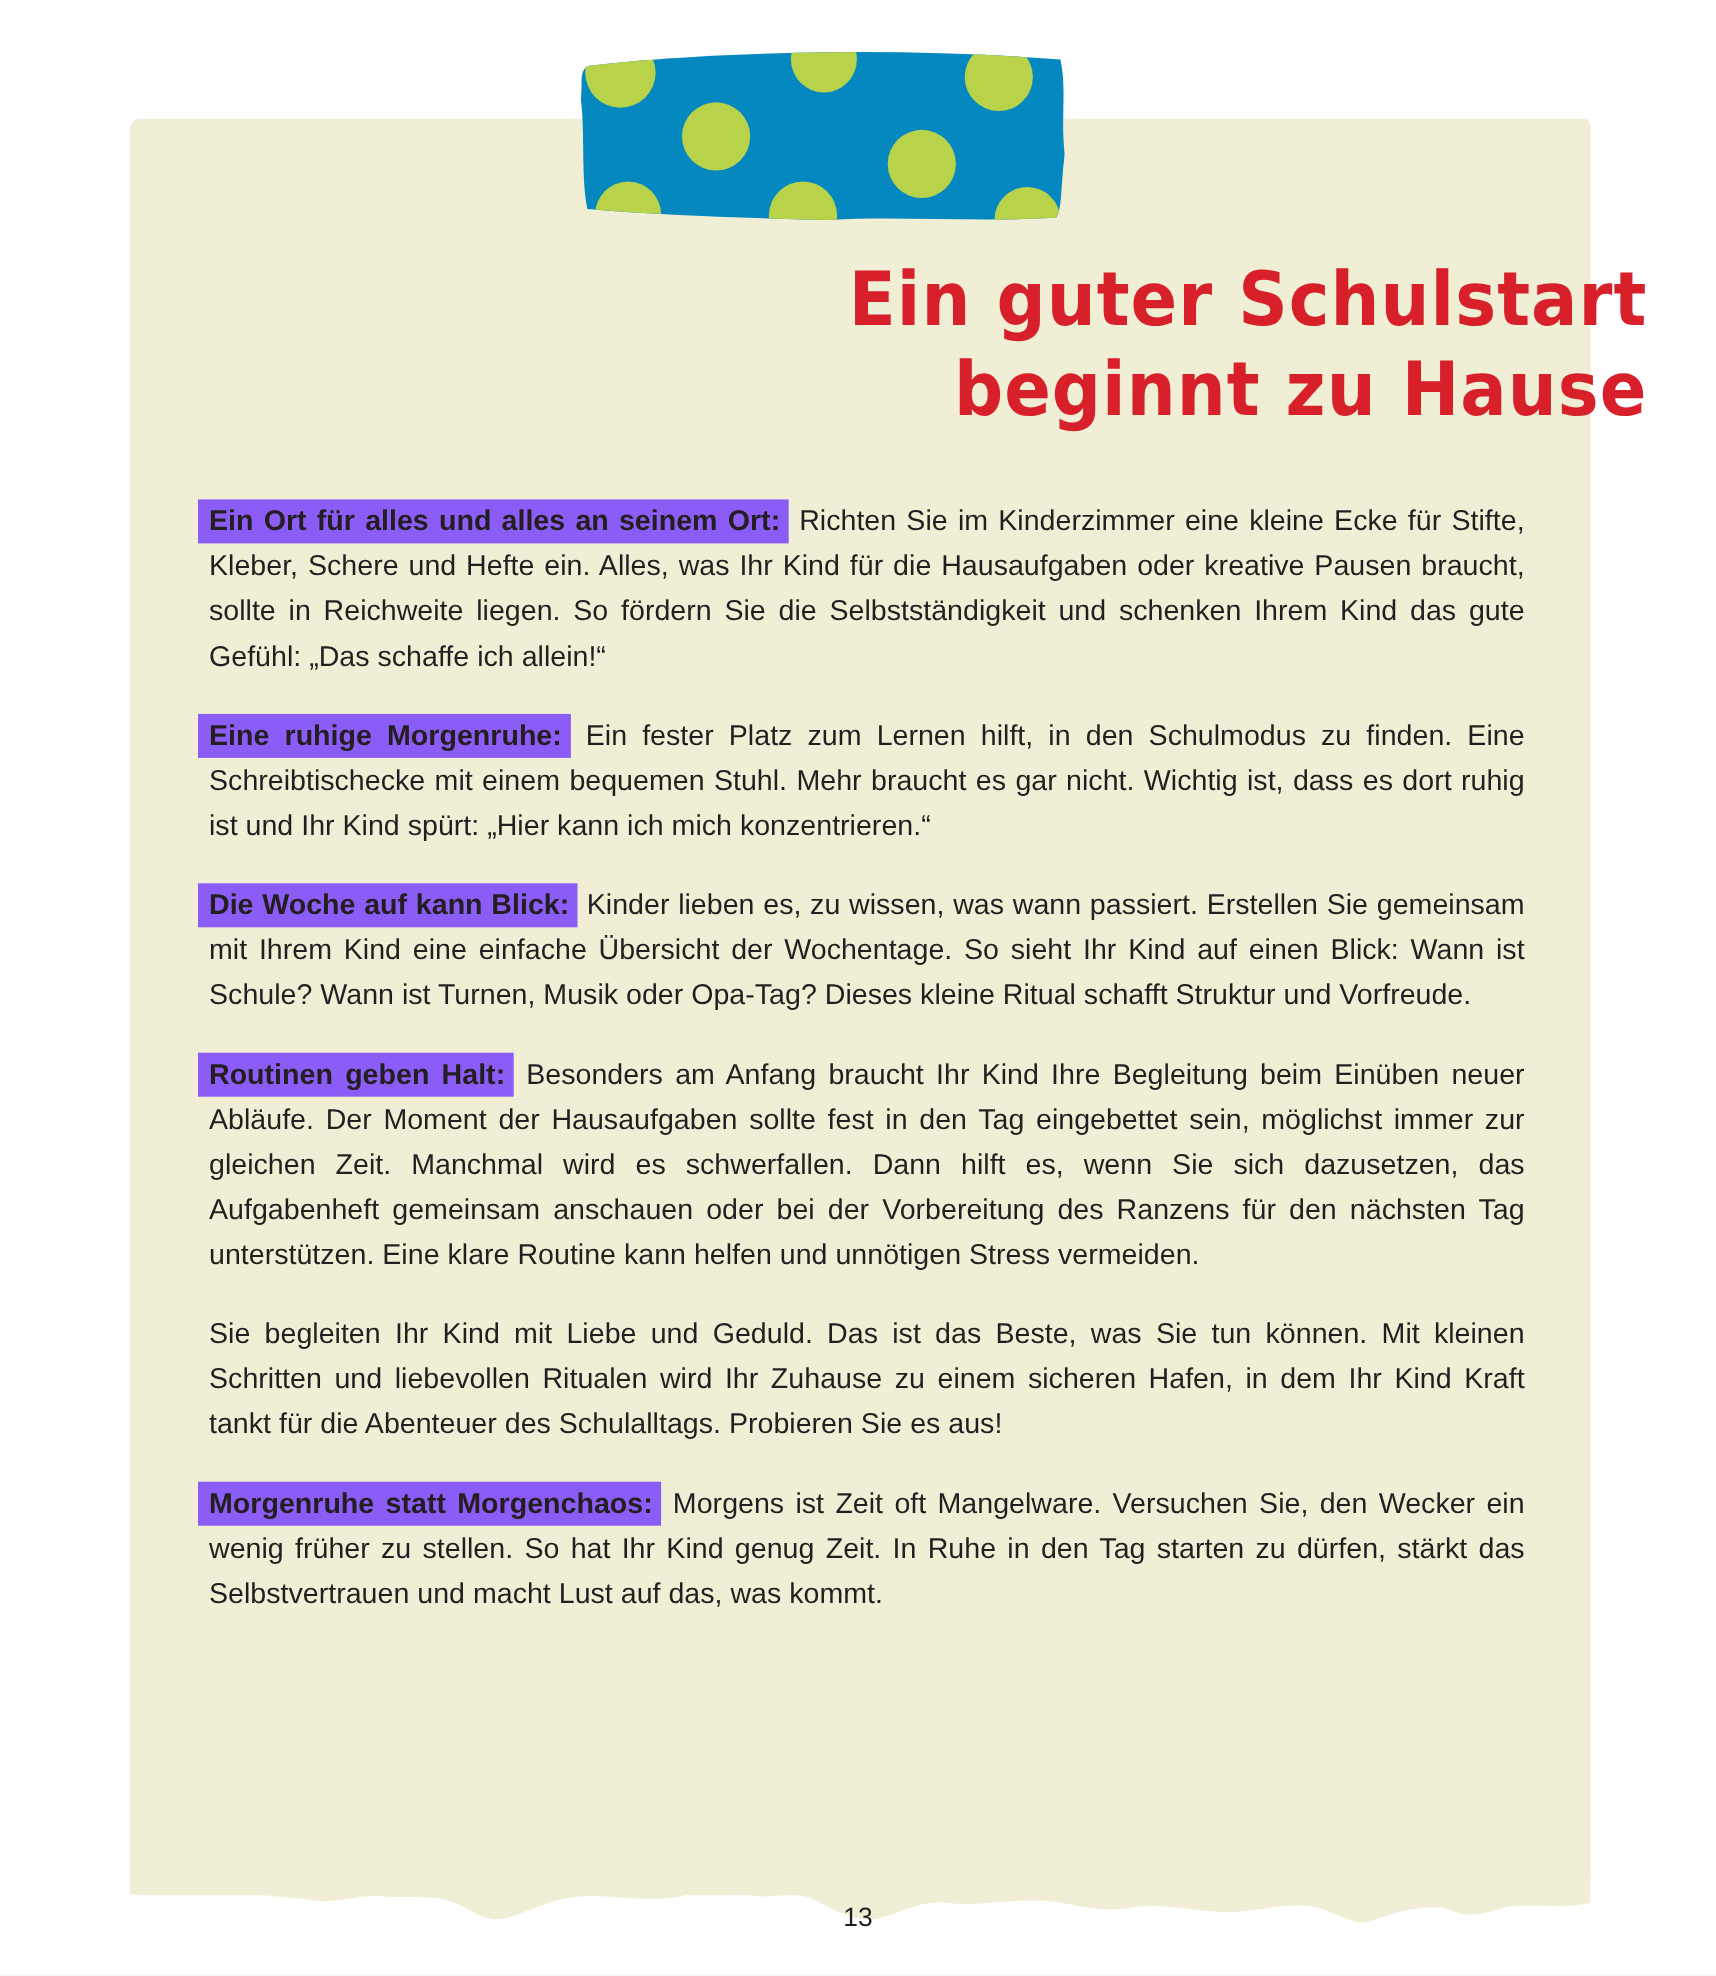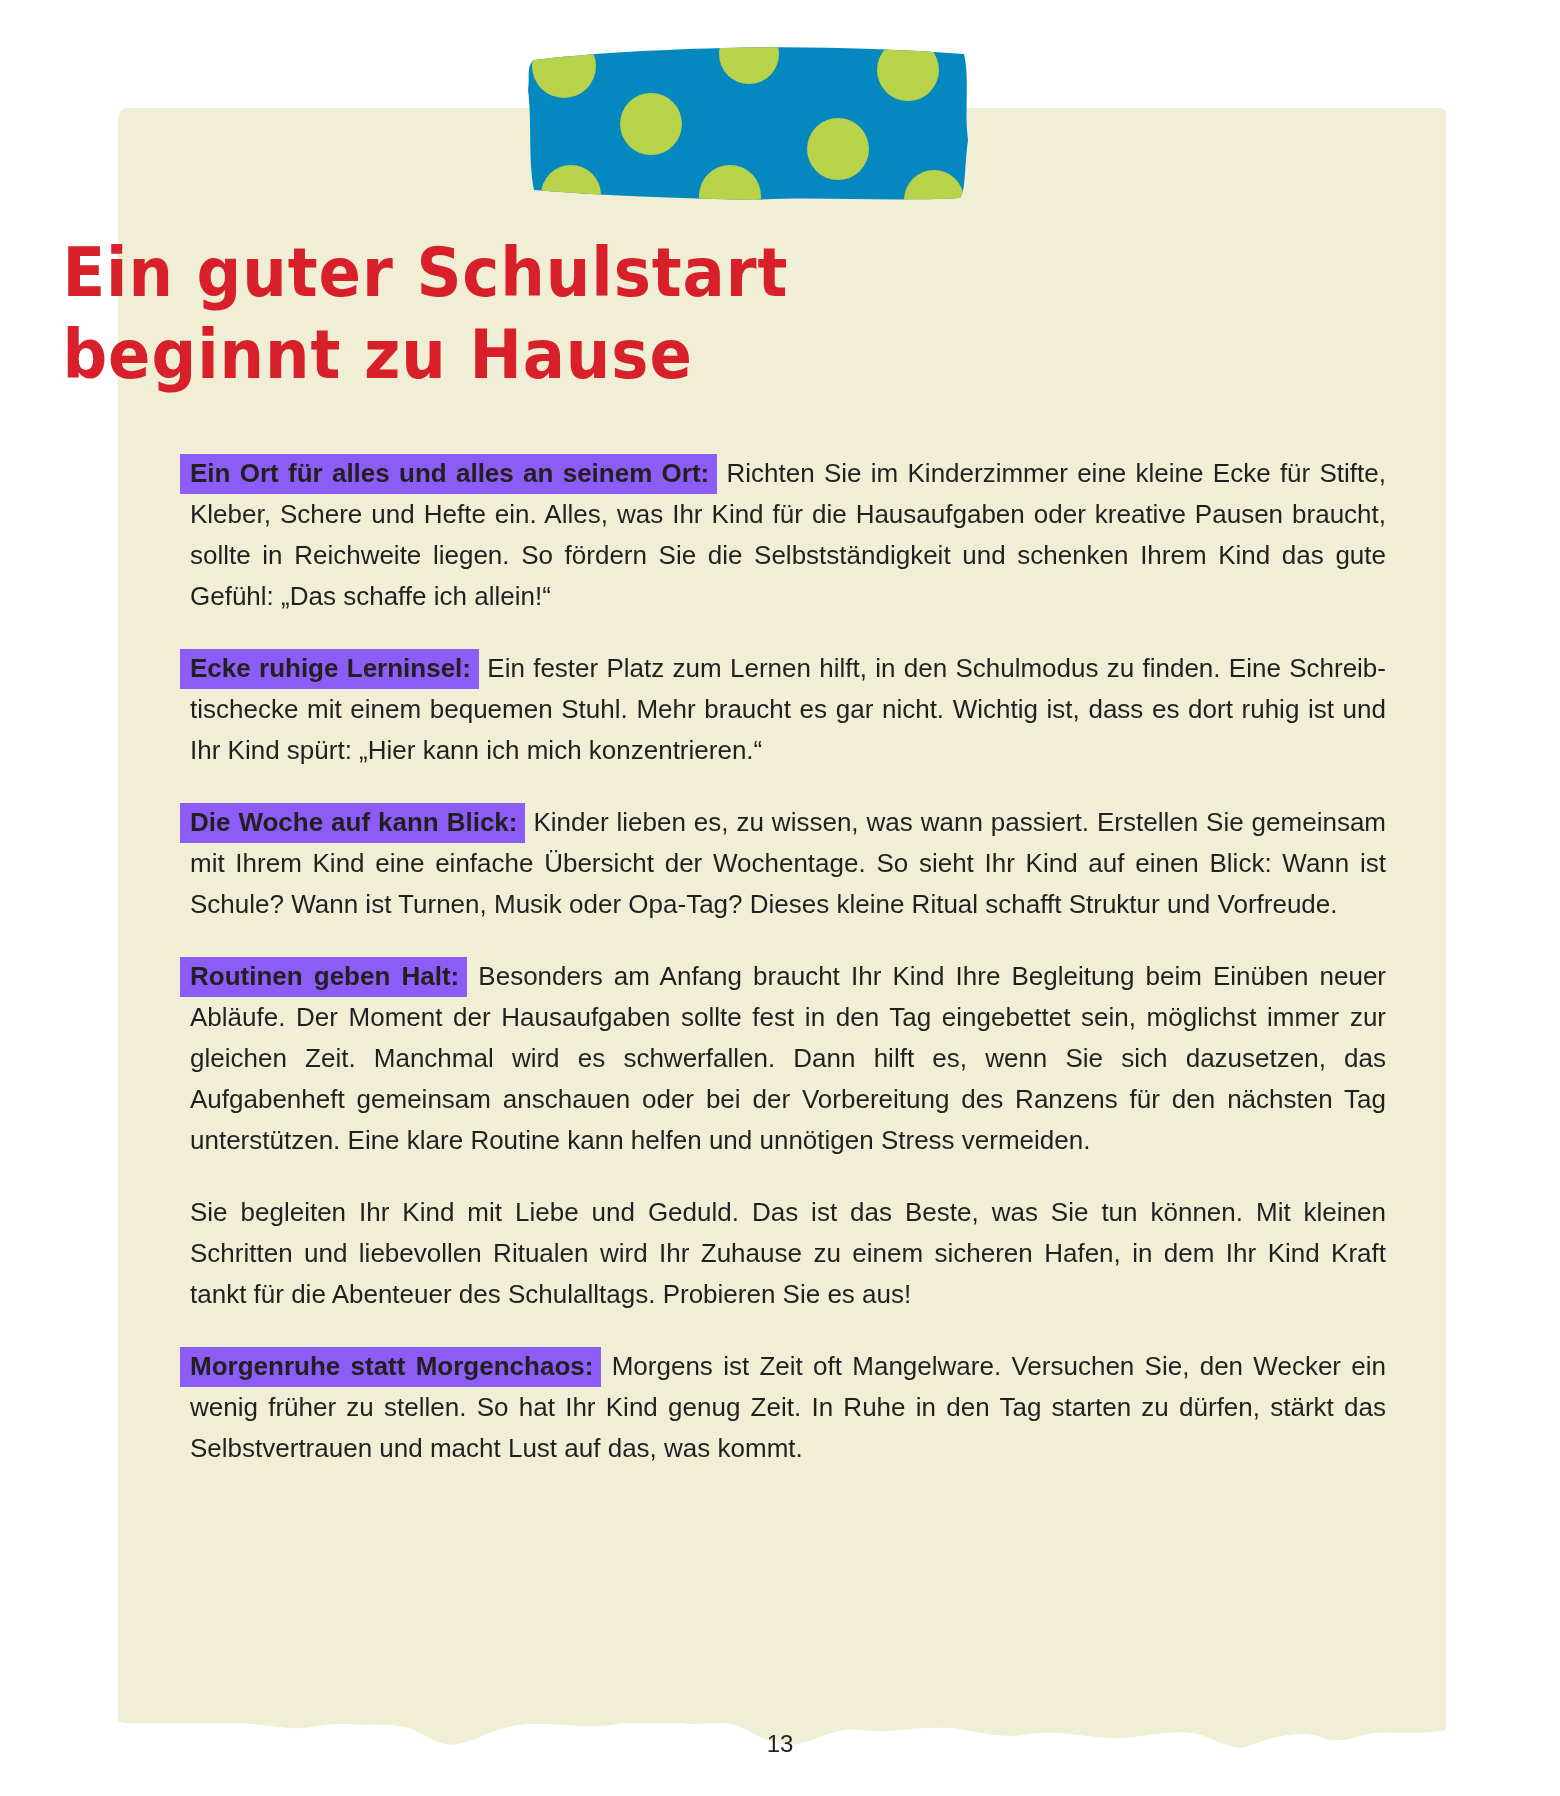--- a/index.html
+++ b/index.html
@@ -9,21 +9,21 @@
   }
   .paper {
     position:absolute; left:118px; top:108px; width:1328px; height:1615px;
     background:#f0efd6;
     border-radius:10px 6px 14px 8px;
   }
   .paper-edge-top, .paper-edge-bottom { position:absolute; left:118px; width:1328px; }
   .paper-edge-bottom { top:1700px; height:70px; }
   .tape { position:absolute; left:524px; top:40px; width:444px; height:162px; }
   .title {
-    position:absolute; left:0; width:1560px; top:232px; text-align:left;
+    position:absolute; left:0; width:1560px; top:232px; text-align:right;
     color:#d7202a; font-family:"DejaVu Sans", sans-serif; font-weight:bold;
     font-size:68px; line-height:82px; letter-spacing:1px;
   }
   .title div { transform:scaleX(0.92); }
   .body {
     position:absolute; left:190px; top:453px; width:1196px;
     color:#231f20; font-family:"Liberation Sans", sans-serif;
     font-size:26px; line-height:41px; text-align:justify;
     hyphens:manual;
   }
@@ -69,21 +69,21 @@
   <div>beginnt zu Hause</div>
 </h1>
 
 <div class="body">
 
   <p>
     <span class="hl">Ein Ort für alles und alles an seinem Ort:</span><span> Richten Sie im Kinderzimmer eine kleine Ecke für Stif­te, Kleber, Schere und Hefte ein. Alles, was Ihr Kind für die Hausaufgaben oder kreative Pausen braucht, sollte in Reichweite liegen. So fördern Sie die Selbstständigkeit und schenken Ihrem Kind das gute Gefühl: „Das schaffe ich allein!“</span>
   </p>
 
   <p>
-    <span class="hl">Ecke ruhige Lerninsel:</span><span> Ein fester Platz zum Lernen hilft, in den Schulmodus zu finden. Eine Schreib­tischecke mit einem bequemen Stuhl. Mehr braucht es gar nicht. Wichtig ist, dass es dort ruhig ist und Ihr Kind spürt: „Hier kann ich mich konzentrieren.“</span>
+    <span class="hl">Eine ruhige Morgenruhe:</span><span> Ein fester Platz zum Lernen hilft, in den Schulmodus zu finden. Eine Schreib­tischecke mit einem bequemen Stuhl. Mehr braucht es gar nicht. Wichtig ist, dass es dort ruhig ist und Ihr Kind spürt: „Hier kann ich mich konzentrieren.“</span>
   </p>
 
   <p>
     <span class="hl">Die Woche auf kann Blick:</span><span> Kinder lieben es, zu wissen, was wann passiert. Erstellen Sie gemein­sam mit Ihrem Kind eine einfache Übersicht der Wochentage. So sieht Ihr Kind auf einen Blick: Wann ist Schule? Wann ist Turnen, Musik oder Opa-Tag? Dieses kleine Ritual schafft Struktur und Vorfreude.</span>
   </p>
 
   <p>
     <span class="hl">Routinen geben Halt:</span><span> Besonders am Anfang braucht Ihr Kind Ihre Begleitung beim Einüben neuer Abläufe. Der Moment der Hausaufgaben sollte fest in den Tag eingebettet sein, möglichst immer zur gleichen Zeit. Manchmal wird es schwerfallen. Dann hilft es, wenn Sie sich dazusetzen, das Aufgabenheft gemeinsam anschauen oder bei der Vorbereitung des Ranzens für den nächsten Tag unterstützen. Eine klare Routine kann helfen und unnötigen Stress vermeiden.</span>
   </p>
 

